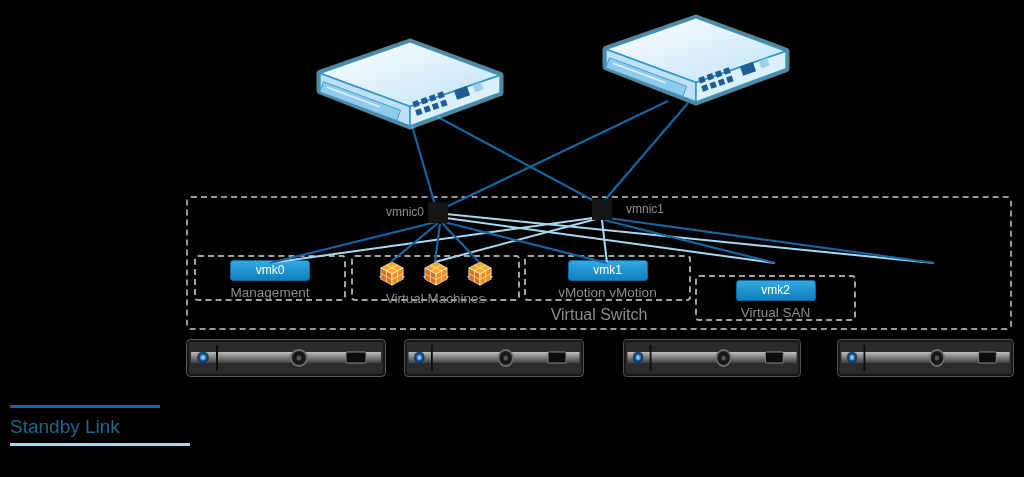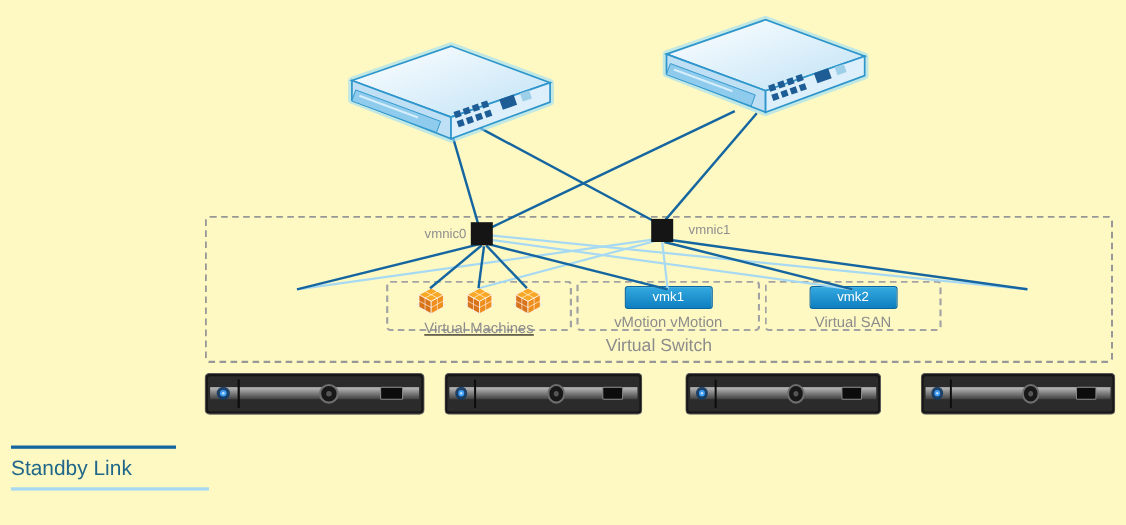--- a/index.html
+++ b/index.html
@@ -2,21 +2,21 @@
 <html><head>
 <meta charset="utf-8">
 <style>
   * { box-sizing: border-box; margin: 0; padding: 0; }
   html, body { background: #ffffff; }
   body { font-family: "Liberation Sans", sans-serif; }
   .canvas {
     position: relative;
     width: 1024px;
     height: 477px;
-    background: #fef9c3;
+    background: #000000;
     overflow: hidden;
   }
   
   .outer-box, .portgroup { z-index: 1; }
   .lines { position: absolute; left: 0; top: 0; z-index: 2; }
   .item { position: absolute; z-index: 3; }
 
   .outer-box {
     position: absolute;
     left: 186px; top: 196px; width: 826px; height: 134px;
@@ -27,21 +27,21 @@
     position: absolute;
     top: 255px; height: 46px;
     border: 2px dashed #a3a3a3;
     border-radius: 4px;
     display: flex; flex-direction: column; align-items: center;
     padding-top: 3px;
   }
   .pg1 { left: 194px; width: 152px; }
   .pg2 { left: 351px; width: 169px; text-decoration: underline; }
   .pg3 { left: 524px; width: 167px; }
-  .pg4 { left: 695px; width: 161px; }
+  .pg4 { left: 695px; width: 161px; margin-top: 20px; }
   .pg5 { left: 860px; width: 149px; }
 
   .vmk-badge {
     position: relative; z-index: 3;
     width: 80px; height: 21px;
     border-radius: 3px;
     background: linear-gradient(#34a9e0, #0e7fc0);
     border: 1px solid #0a66a0;
     color: #ffffff;
     font-size: 12px; line-height: 19px; text-align: center;
@@ -197,20 +197,24 @@
     </svg>
   <svg class="switch-svg sw2 item" viewBox="0 0 200 96">
       <use href="#sym-switch"></use>
     </svg>
 
   <div class="vmnic-label vl0 item">vmnic0</div>
   <div class="vmnic-sq sq0 item"></div>
   <div class="vmnic-sq sq1 item"></div>
   <div class="vmnic-label vl1 item">vmnic1</div>
 
+  <div class="portgroup pg1">
+    <div class="vmk-badge">vmk0</div>
+    <div class="pg-label">Management</div>
+  </div>
 
   <div class="portgroup pg2">
     <div class="vm-icons">
       <svg viewBox="0 0 30 28">
           <use href="#sym-vm"></use>
         </svg>
       <svg viewBox="0 0 30 28">
           <use href="#sym-vm"></use>
         </svg>
       <svg viewBox="0 0 30 28">

